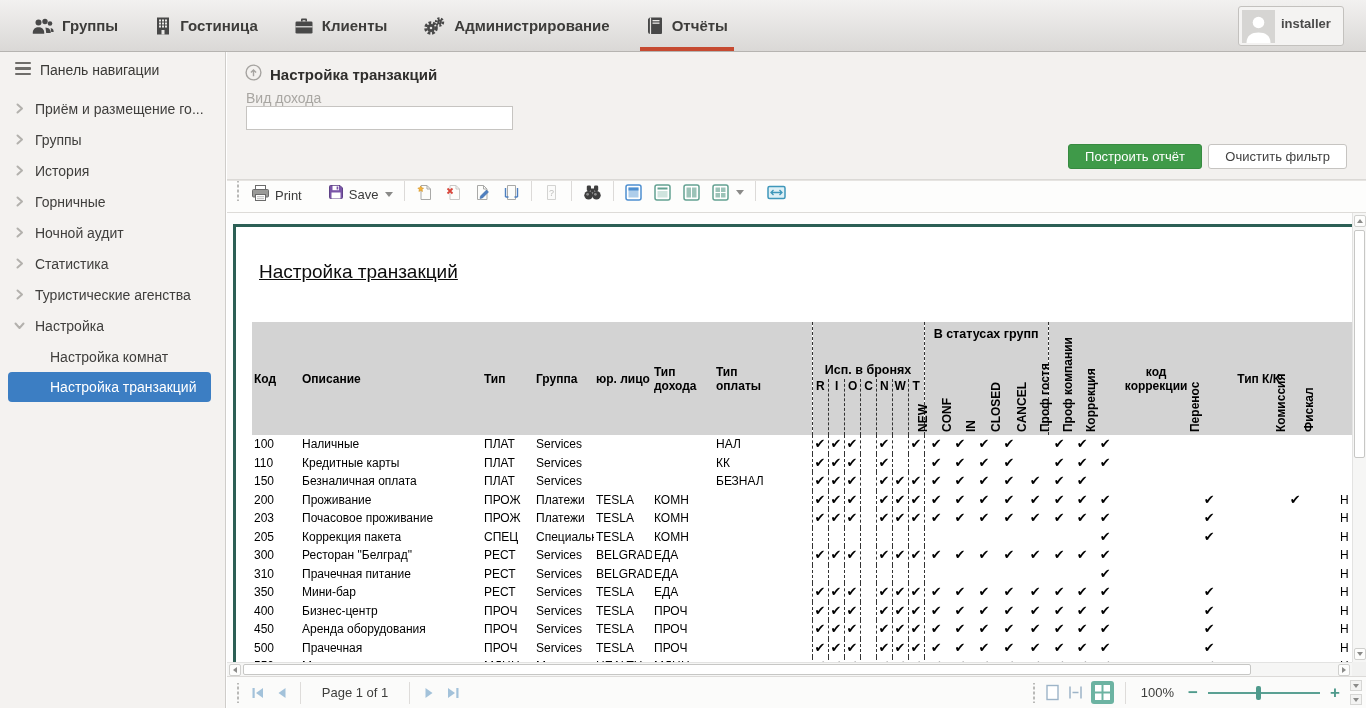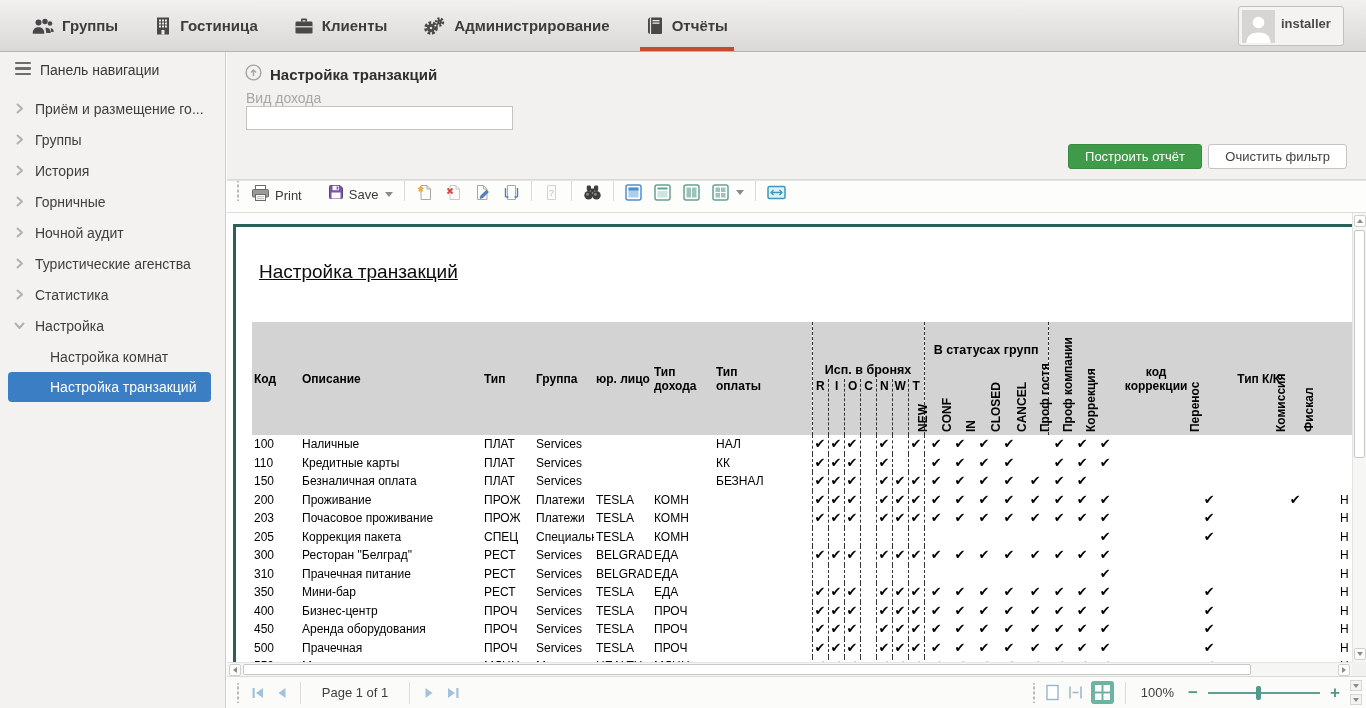--- a/index.html
+++ b/index.html
@@ -68,21 +68,21 @@
   .rpt td.chk { text-align:center; padding:0; font-size:13px; font-weight:bold; }
   .rpt td.bron { border-left:1px dashed #333; }
   .rpt td.bron-last { border-right:1px dashed #333; }
   .rpt td.c-fiskal { padding-left:32px; }
   th.bron-th { border-left:1px dashed #333; border-right:1px dashed #333; padding:8px; }
   .bron-label { position:absolute; top:41px; left:0; right:0; text-align:center; font-size:12.5px; }
   .bron-letters { position:absolute; top:57px; bottom:0; left:0; right:0; display:flex; }
   .bron-letters span { width:16px; text-align:center; border-left:1px dashed #333; font-size:12px; padding-top:0; }
   .bron-letters span:first-child { border-left:none; }
   th.status-th { border-right:1px dashed #333; padding:0; }
-  .status-label { position:absolute; top:21px; left:0; right:0; text-align:center; font-size:12.5px; }
+  .status-label { position:absolute; top:5px; left:0; right:0; text-align:center; font-size:12.5px; }
   .status-verts { position:absolute; inset:0; }
   .vtxt { position:absolute; bottom:3px; transform-origin:0 100%; transform:rotate(-90deg); white-space:nowrap;
           font-size:12px; font-weight:bold; line-height:14px; }
   th.vth .vtxt { left:50%; margin-left:-7px; }
   .status-verts .vtxt:nth-child(1){left:5px} .status-verts .vtxt:nth-child(2){left:29px}
   .status-verts .vtxt:nth-child(3){left:53px} .status-verts .vtxt:nth-child(4){left:78px}
   .status-verts .vtxt:nth-child(5){left:104px}
 
   
   #vscroll { position:absolute; top:161px; right:0; width:14px; height:449px; background:#f6f6f5; border-left:1px solid #e3e3e2; }
@@ -251,29 +251,29 @@
           </svg>
         </span>
         <span class="side-label">Ночной аудит</span>
       </div>
       <div class="side-item group">
         <span class="chev">
           <svg width="11" height="11" viewBox="0 0 11 11">
             <path d="M3.5 1.5l4.5 4-4.5 4" fill="none" stroke="#b3b1ad" stroke-width="2" stroke-linecap="round" stroke-linejoin="round"></path>
           </svg>
         </span>
-        <span class="side-label">Туристические агенства</span>
+        <span class="side-label">Статистика</span>
       </div>
       <div class="side-item group">
         <span class="chev">
           <svg width="11" height="11" viewBox="0 0 11 11">
             <path d="M3.5 1.5l4.5 4-4.5 4" fill="none" stroke="#b3b1ad" stroke-width="2" stroke-linecap="round" stroke-linejoin="round"></path>
           </svg>
         </span>
-        <span class="side-label">Статистика</span>
+        <span class="side-label">Туристические агенства</span>
       </div>
       <div class="side-item group expanded">
         <span class="chev">
           <svg width="11" height="11" viewBox="0 0 11 11">
             <path d="M3.5 1.5l4.5 4-4.5 4" fill="none" stroke="#b3b1ad" stroke-width="2" stroke-linecap="round" stroke-linejoin="round"></path>
           </svg>
         </span>
         <span class="side-label">Настройка</span>
       </div>
       <div class="side-item sub">

